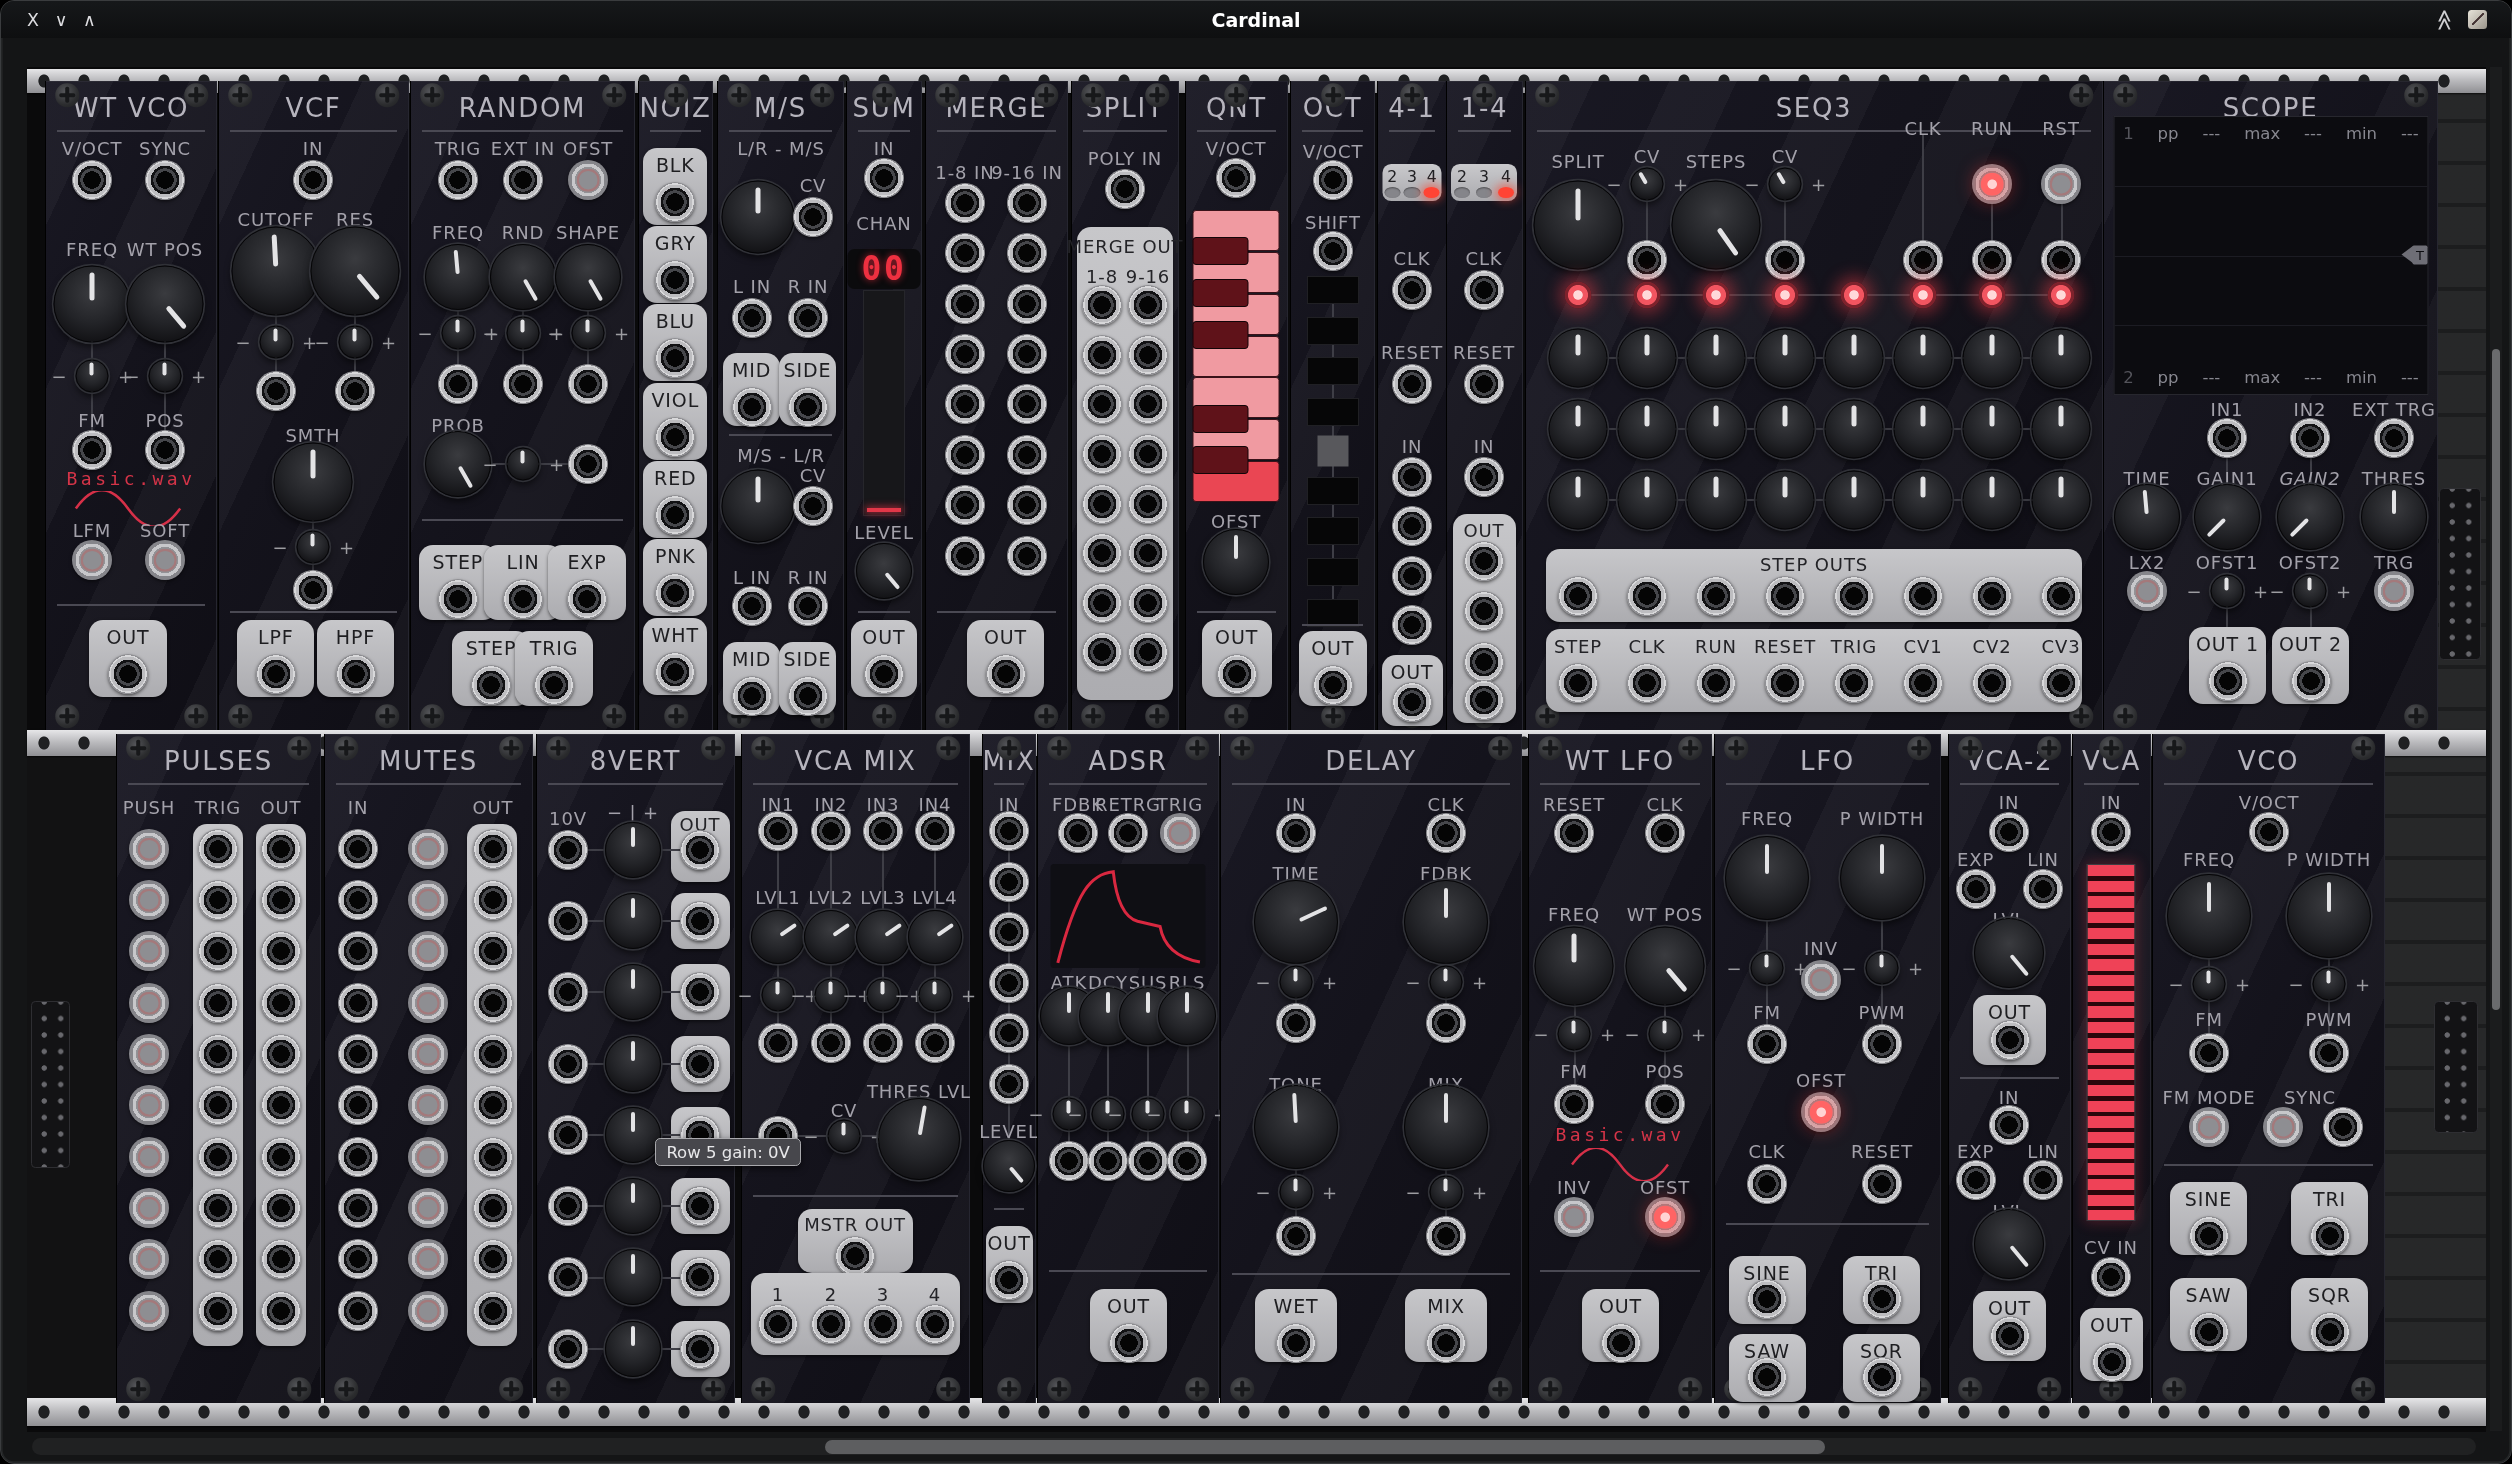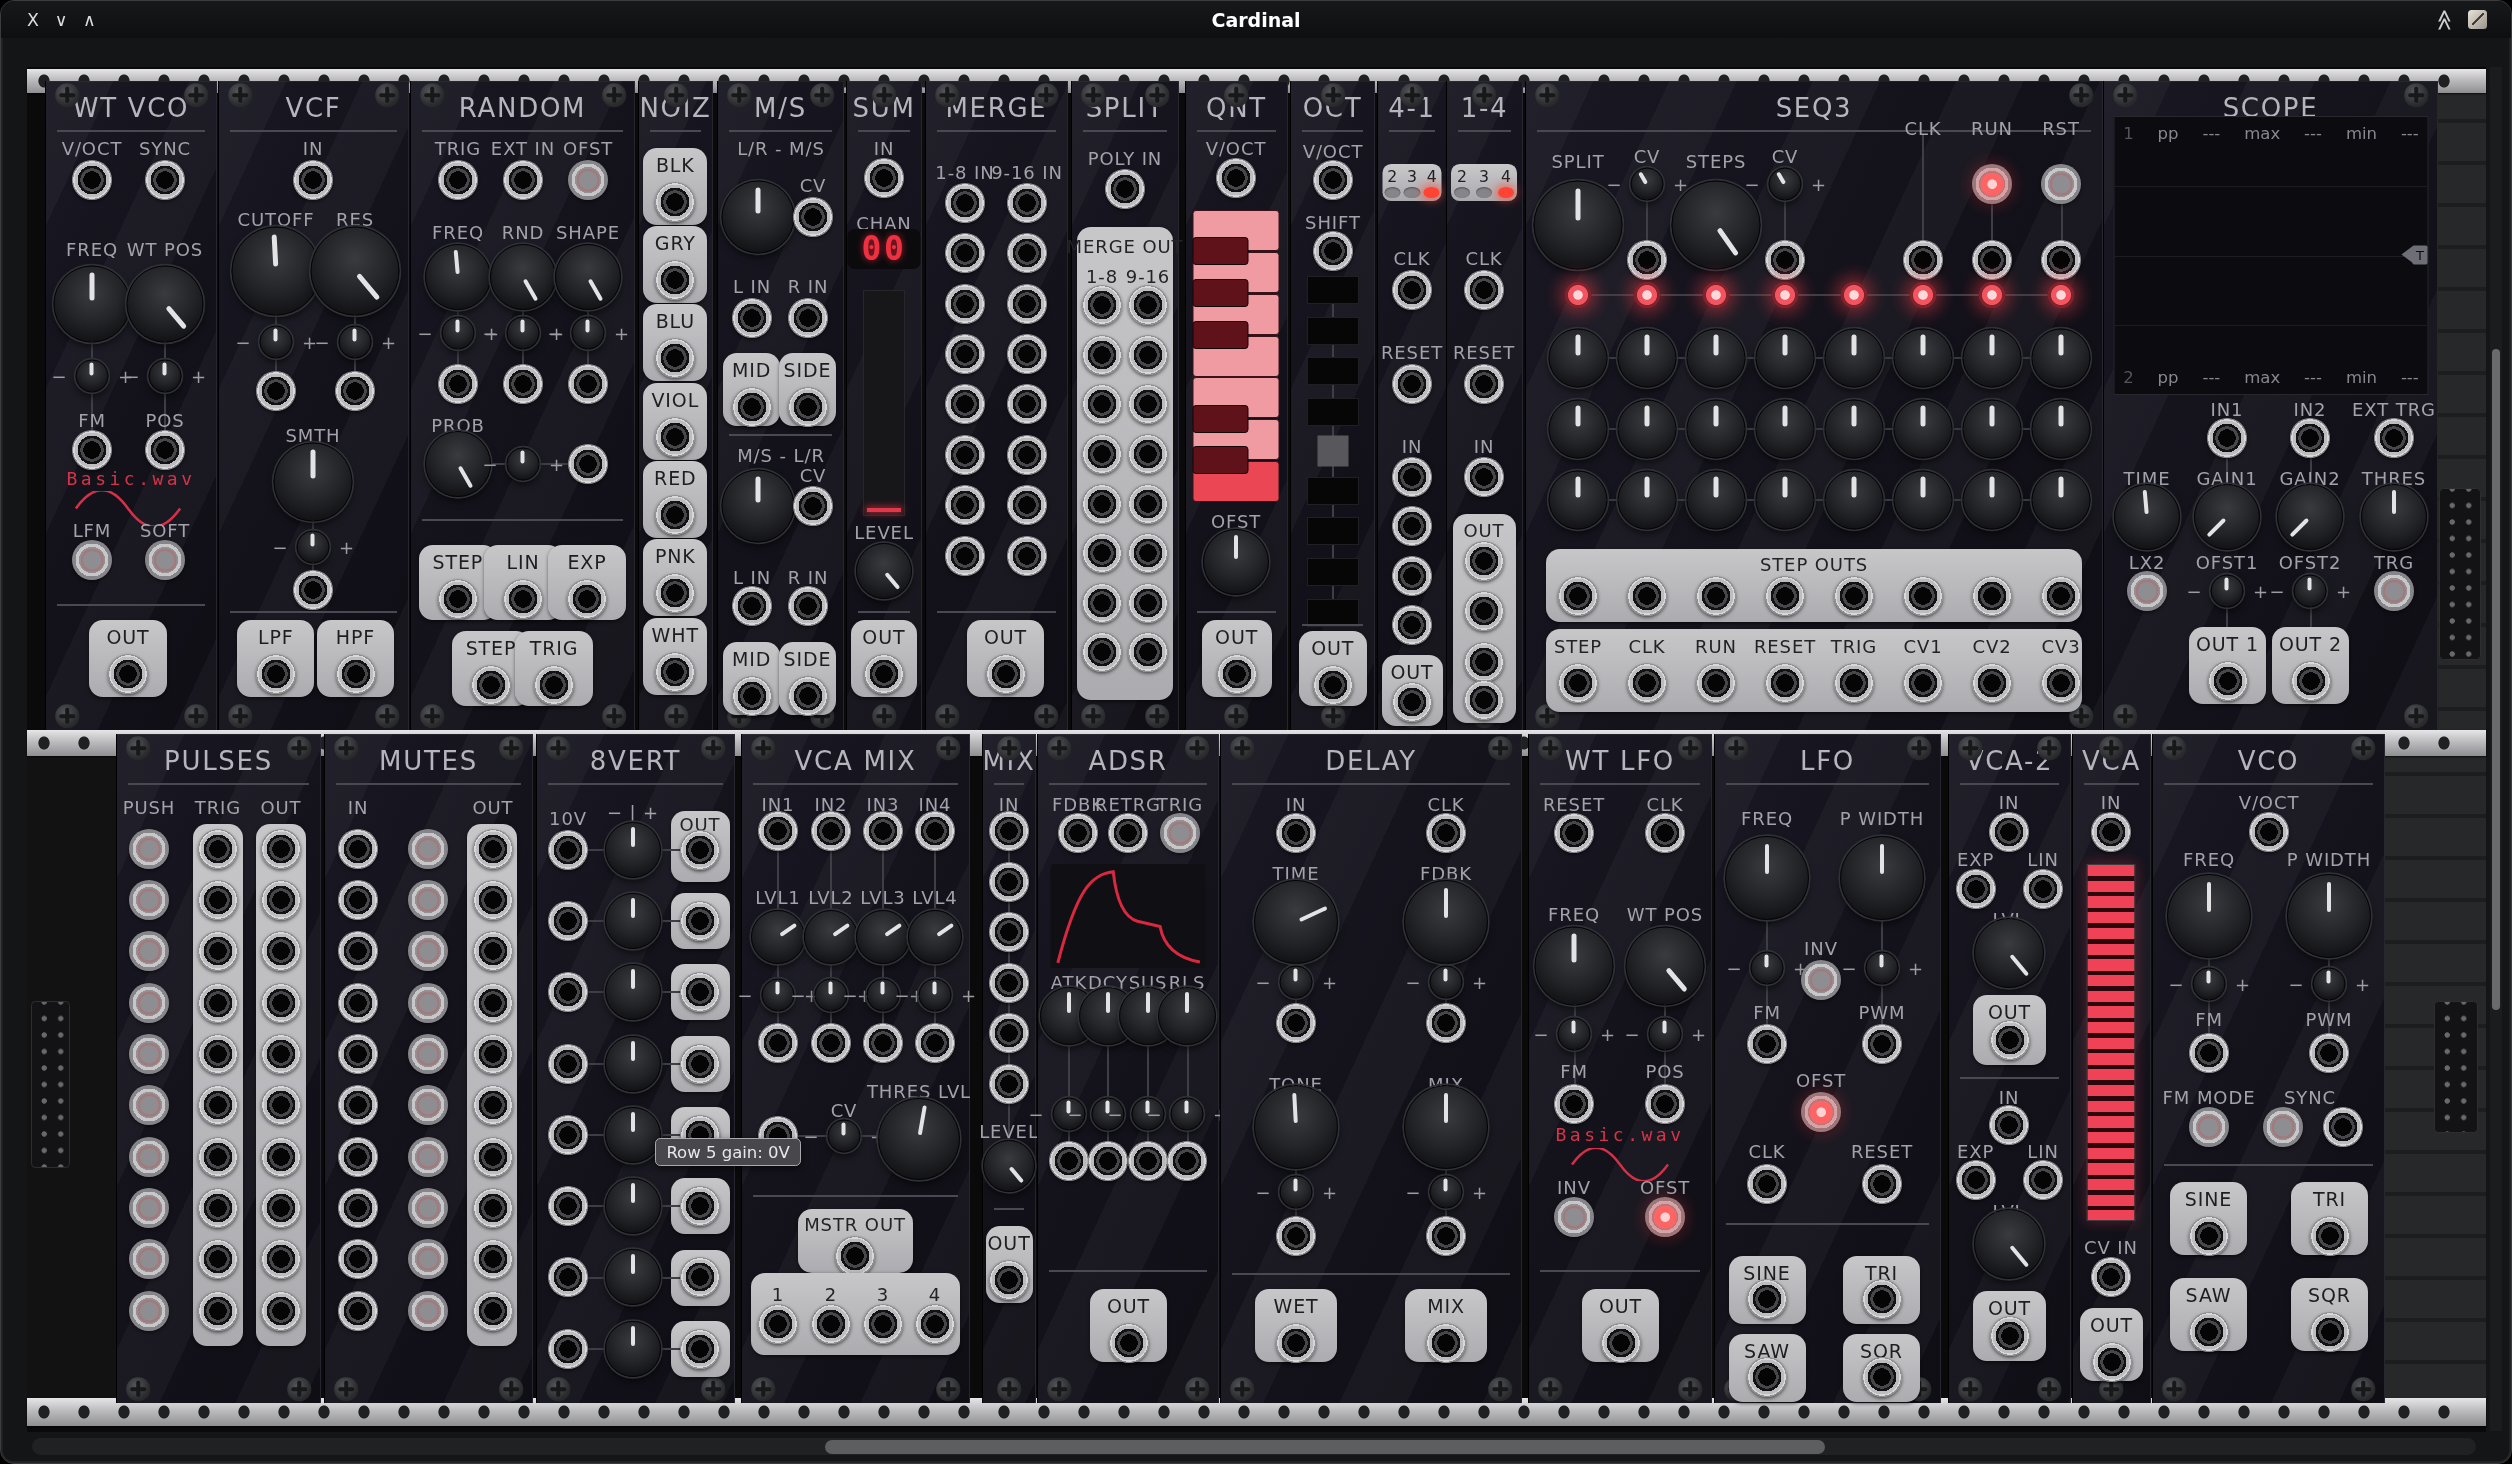--- a/index.html
+++ b/index.html
@@ -408,21 +408,21 @@
         </div>
       </div>
       <div class="module" style="left: 845px; top: 80px; width: 74px; height: 649px;">
         <div class="mtitle">SUM</div>
         <div class="msep" style="top: 49px;"></div>
         <div class="screw" style="left: 37px; top: 14px; transform: translate(-50%, -50%);"></div>
         <div class="screw" style="left: 37px; top: 635px; transform: translate(-50%, -50%);"></div>
         <div class="lbl" style="left: 37px; top: 67px; transform: translate(-50%, -50%);">IN</div>
         <div class="port" style="left: 37px; top: 97px; transform: translate(-50%, -50%);"></div>
         <div class="lbl" style="left: 37px; top: 142px; transform: translate(-50%, -50%);">CHAN</div>
-        <div class="seg" style="left: 37px; top: 148px; width: 73px; height: 40px; font-size: 33px; line-height: 40px; letter-spacing: 2.6px;">00</div>
+        <div class="seg" style="left: 37px; top: 168px; width: 73px; height: 40px; font-size: 33px; line-height: 40px; letter-spacing: 2.6px;">00</div>
         <div class="smeter" style="left: 37px; top: 209px; width: 40px; height: 224px;">
           <div class="lvl"></div>
         </div>
         <div class="lbl" style="left: 37px; top: 451px; transform: translate(-50%, -50%);">LEVEL</div>
         <div class="knob" style="width: 54px; height: 54px; left: 37px; top: 490px; transform: translate(-50%, -50%);">
           <div class="kp" style="transform: rotate(140deg);">
             <div class="kl"></div>
           </div>
         </div>
         <div class="sep" style="top: 530px;"></div>
@@ -862,21 +862,21 @@
         <div class="lbl" style="left: 123px; top: 328px; transform: translate(-50%, -50%);">IN1</div>
         <div class="lbl" style="left: 206px; top: 328px; transform: translate(-50%, -50%);">IN2</div>
         <div class="lbl" style="left: 290px; top: 328px; transform: translate(-50%, -50%);">EXT TRG</div>
         <div class="vlink" style="left: 122px; top: 357px; height: 78px;"></div>
         <div class="vlink" style="left: 206px; top: 357px; height: 78px;"></div>
         <div class="port" style="left: 123px; top: 357px; transform: translate(-50%, -50%);"></div>
         <div class="port" style="left: 206px; top: 357px; transform: translate(-50%, -50%);"></div>
         <div class="port" style="left: 290px; top: 357px; transform: translate(-50%, -50%);"></div>
         <div class="lbl" style="left: 43px; top: 397px; transform: translate(-50%, -50%);">TIME</div>
         <div class="lbl" style="left: 123px; top: 397px; transform: translate(-50%, -50%);">GAIN1</div>
-        <div class="lbl" style="left: 206px; top: 397px; transform: translate(-50%, -50%);">GAIN2</div>
+        <div class="lbl" style="left: 206px; top: 397px; transform: translate(-50%, -50%); font-style: italic;">GAIN2</div>
         <div class="lbl" style="left: 290px; top: 397px; transform: translate(-50%, -50%);">THRES</div>
         <div class="knob" style="width: 64px; height: 64px; left: 43px; top: 436px; transform: translate(-50%, -50%);">
           <div class="kp" style="transform: rotate(-5deg);">
             <div class="kl"></div>
           </div>
         </div>
         <div class="knob" style="width: 64px; height: 64px; left: 123px; top: 436px; transform: translate(-50%, -50%);">
           <div class="kp" style="transform: rotate(-135deg);">
             <div class="kl"></div>
           </div>

